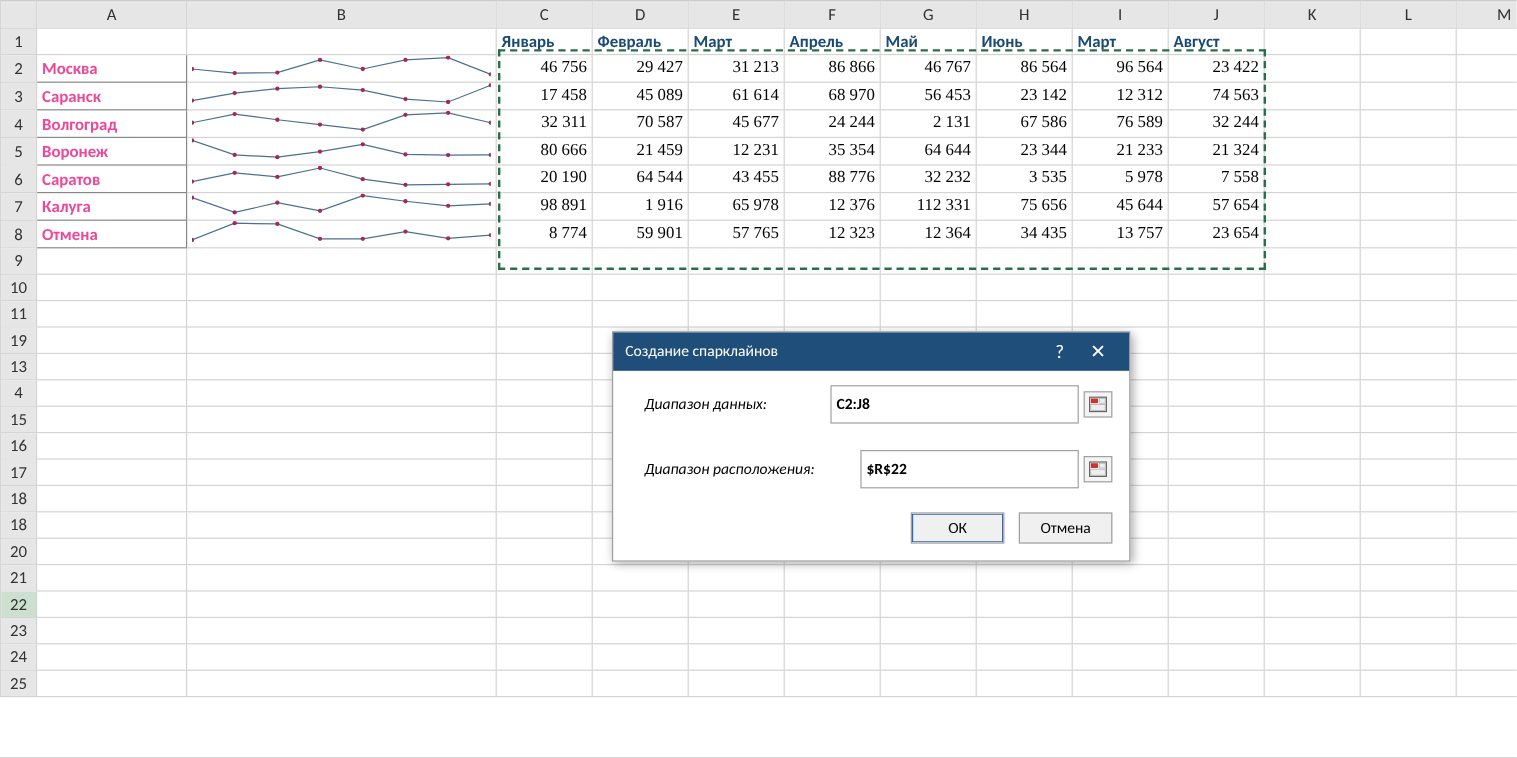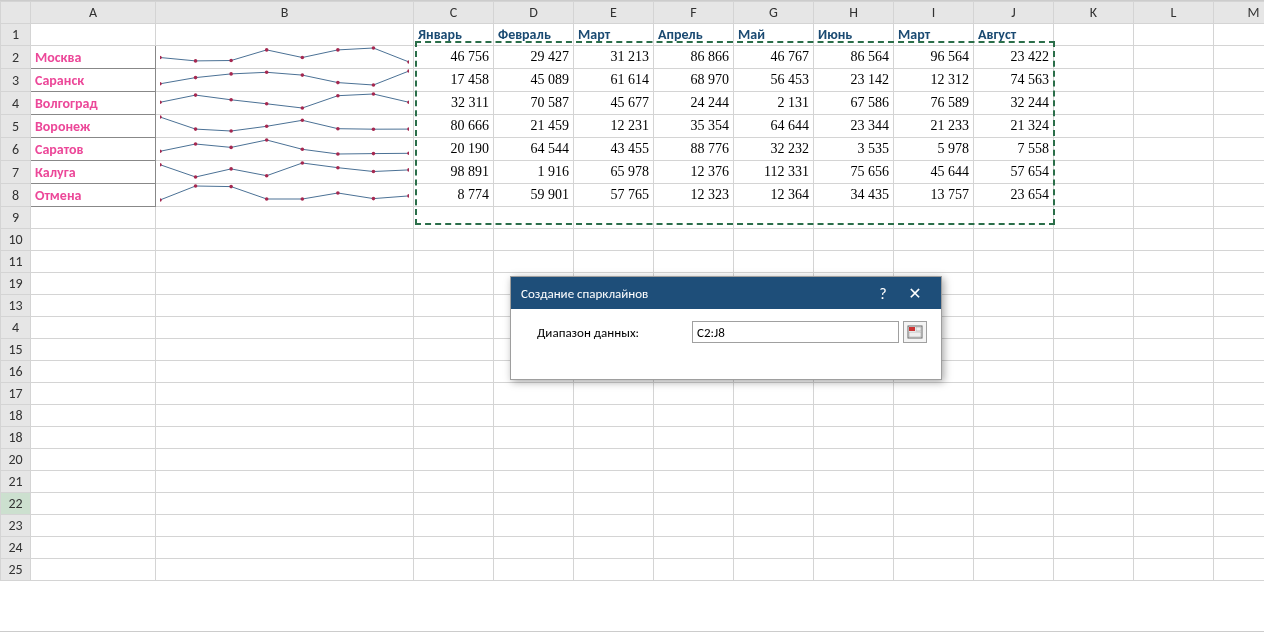--- a/index.html
+++ b/index.html
@@ -17,22 +17,22 @@
   .label { text-align:left; font-weight:bold; color:#ec4899;}
   .hdr { text-align:left; font-weight:bold; color:#1a4a72; padding-left:4px;}
   .selection-dash { position:absolute; border:2px dashed #2a6e49; pointer-events:none; }
   .dialog { position:absolute; left:510px; top:275px; width:432px; background:#fff; border:1px solid #9e9e9e; box-shadow:2px 2px 8px rgba(0,0,0,0.35); font-size:13px;}
   .dlg-title { background:#1e4e79; color:#fff; height:32px; display:flex; align-items:center; padding:0 10px; justify-content:center;}
   .dlg-title .title-text { flex:1; }
   .dlg-title .icon { width:32px; text-align:center; font-size:16px; cursor:pointer;}
   .dlg-body { padding:12px 14px 14px 14px; }
   .dlg-section-label { margin-bottom:10px; }
   .dlg-row { display:flex; align-items:center; margin-bottom:12px; }
-  .dlg-row label { width:155px; padding-right:8px; }
-  .dlg-row input { flex:1; border:1px solid #a0a0a0; height:22px; padding:2px 4px; font-size:13px; font-family:inherit;}
+  .dlg-row label { width:155px; padding-right:8px;font-style:italic; }
+  .dlg-row input { flex:1; border:1px solid #a0a0a0; height:32px; padding:2px 4px; font-size:13px; font-family:inherit;font-weight:bold;}
   .dlg-row .ref-btn { width:24px; height:22px; border:1px solid #a0a0a0; margin-left:4px; display:flex; align-items:center; justify-content:center; cursor:pointer; background:#f4f4f4;}
   .ref-btn svg { width:16px; height:14px; }
   .dlg-buttons { display:flex; justify-content:flex-end; gap:12px; padding-top:8px;}
   .dlg-buttons button { width:78px; height:26px; border:1px solid #9e9e9e; background:#f0f0f0; cursor:pointer; font-family:inherit; font-size:13px;}
   .dlg-buttons button.primary { box-shadow:0 0 0 1px #2a6bbf inset; }
   .spark { width:100%; height:18px; }
   .city-border { border:1px solid #888 !important; }
   .rowhdr-sel { background:#cce0cf !important; }
 </style>
 </head>
@@ -561,15 +561,31 @@
         <div class="ref-btn">
           <svg viewBox="0 0 16 14">
               <rect x="1" y="1" width="14" height="12" fill="#fff" stroke="#666"></rect>
               <rect x="2" y="2" width="6" height="4" fill="#c33"></rect>
               <rect x="9" y="2" width="5" height="4" fill="#eee" stroke="#999" stroke-width="0.5"></rect>
               <rect x="2" y="7" width="12" height="5" fill="#eee" stroke="#999" stroke-width="0.5"></rect>
             </svg>
         </div>
       </div>
       <div style="height:10px;"></div>
+      <div class="dlg-row" style="padding-left:12px;">
+        <label style="width:180px;">Диапазон расположения:</label>
+        <input type="text" value="$R$22" style="">
+        <div class="ref-btn">
+          <svg viewBox="0 0 16 14">
+              <rect x="1" y="1" width="14" height="12" fill="#fff" stroke="#666"></rect>
+              <rect x="2" y="2" width="6" height="4" fill="#c33"></rect>
+              <rect x="9" y="2" width="5" height="4" fill="#eee" stroke="#999" stroke-width="0.5"></rect>
+              <rect x="2" y="7" width="12" height="5" fill="#eee" stroke="#999" stroke-width="0.5"></rect>
+            </svg>
+        </div>
+      </div>
+      <div class="dlg-buttons">
+        <button class="primary">ОК</button>
+        <button>Отмена</button>
+      </div>
     </div>
   </div>
 </div>
 
 </body></html>

